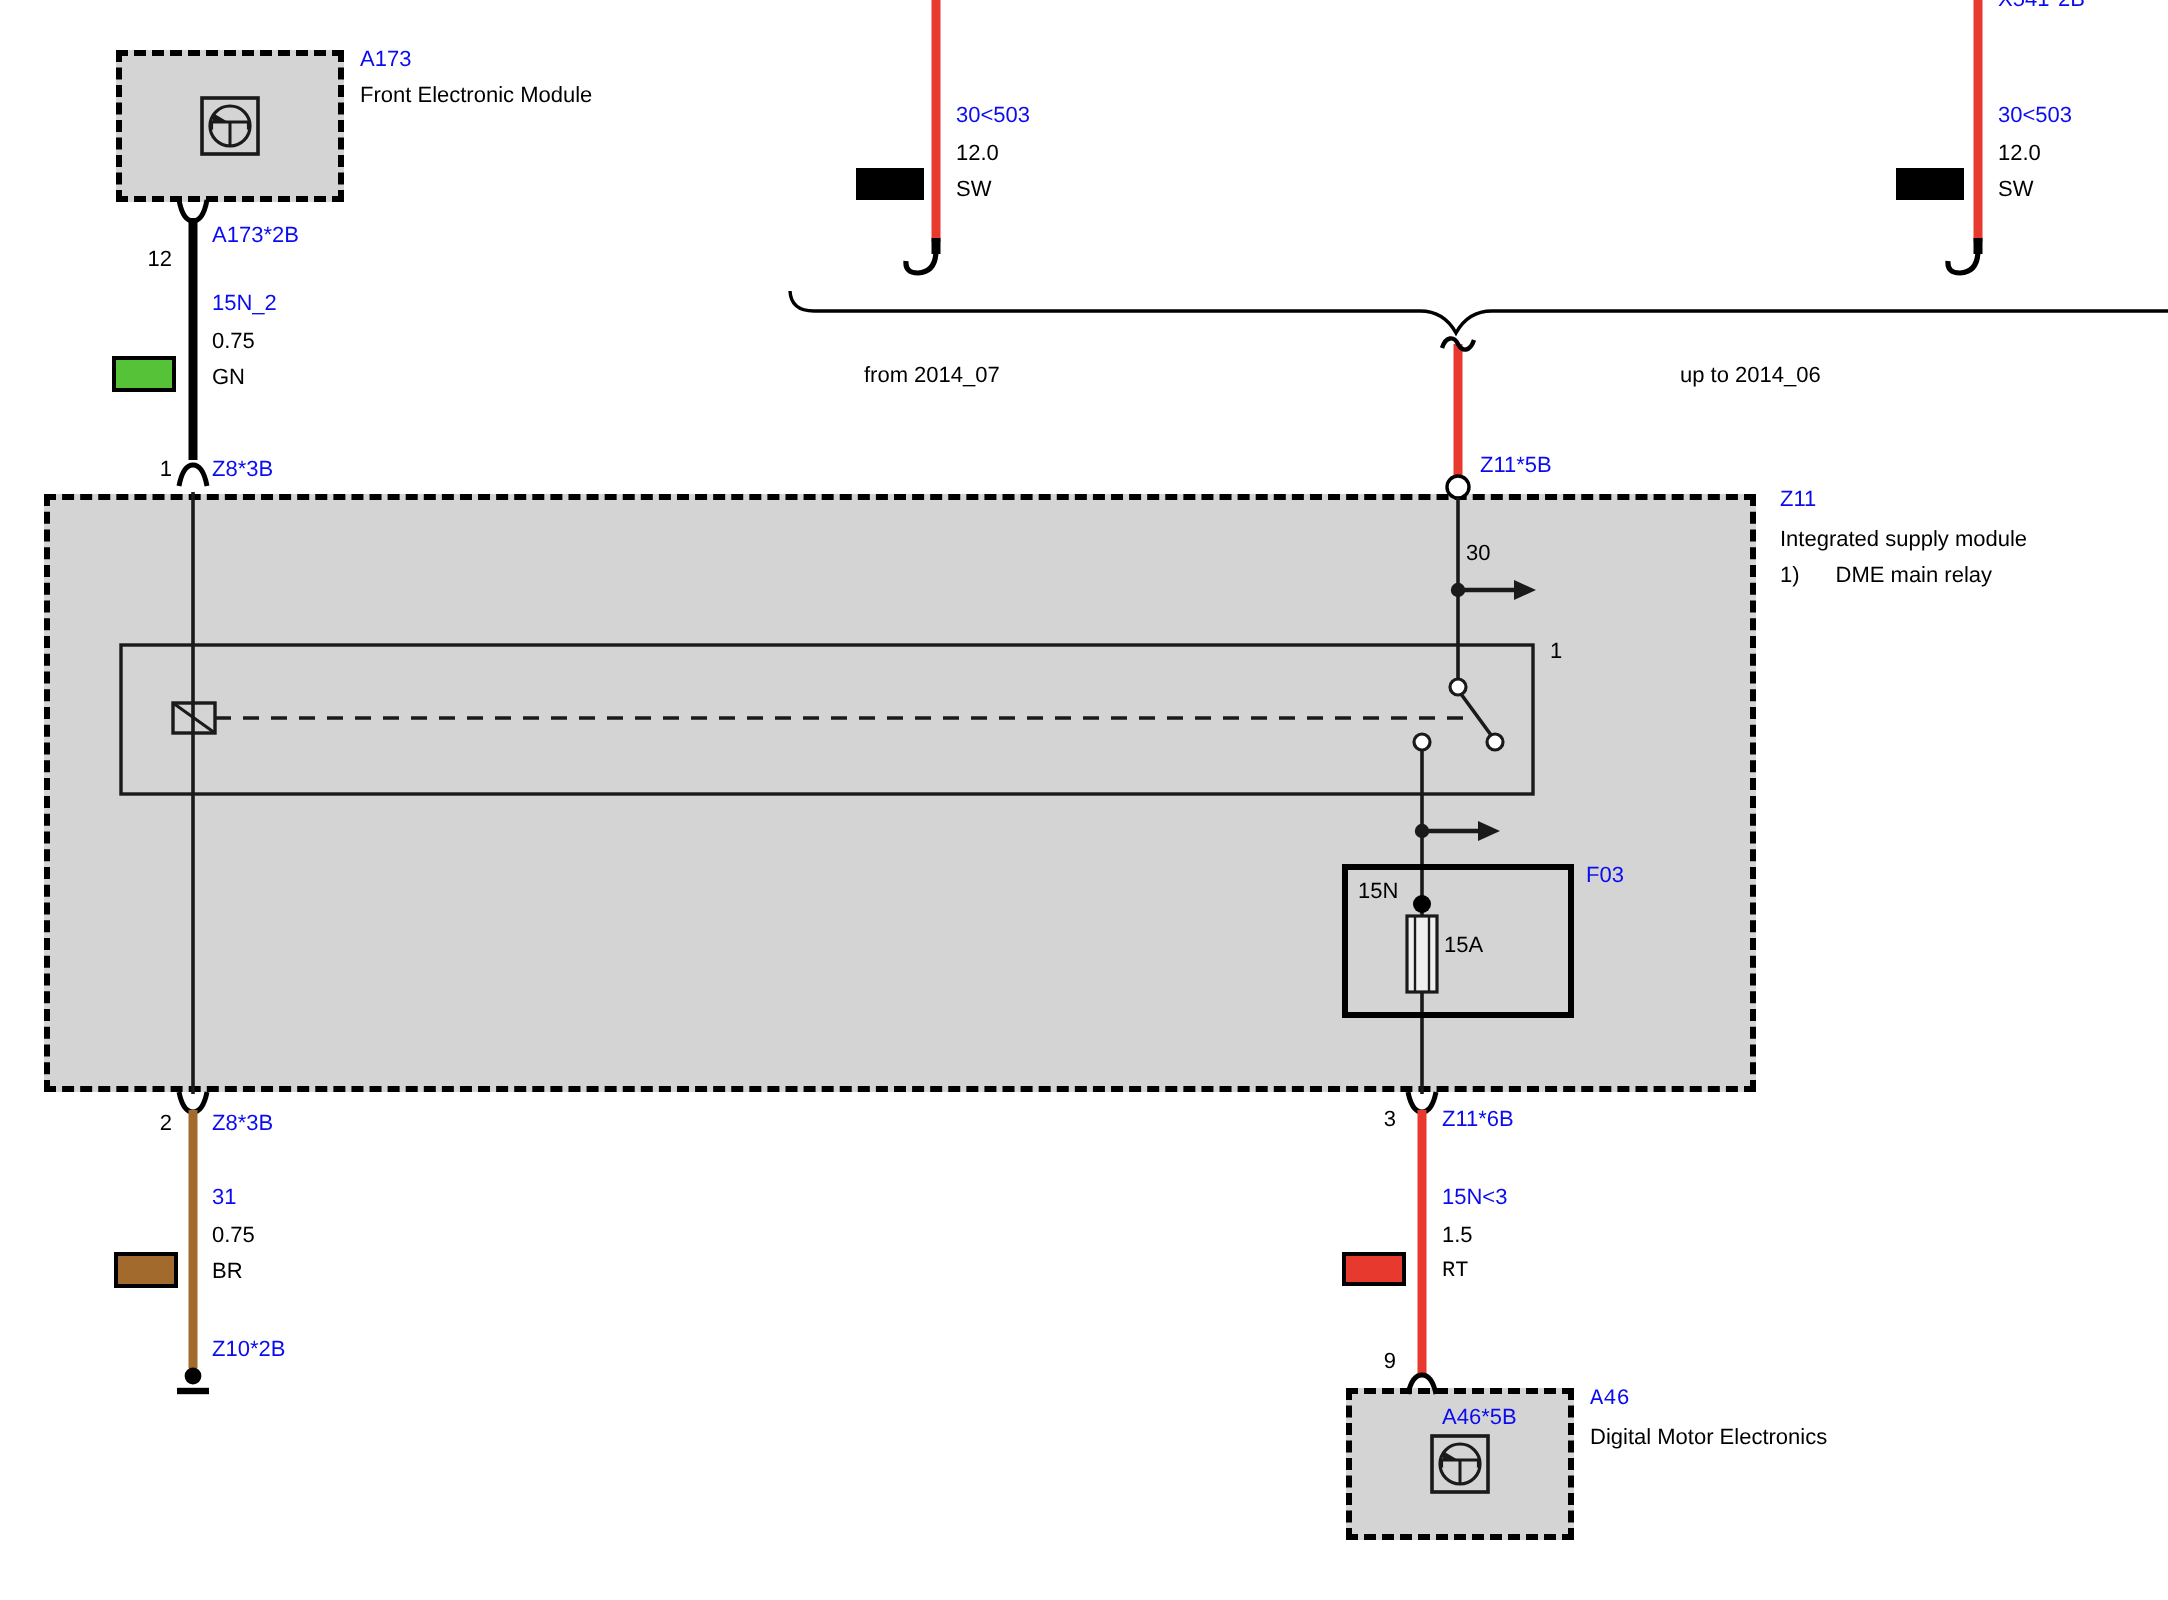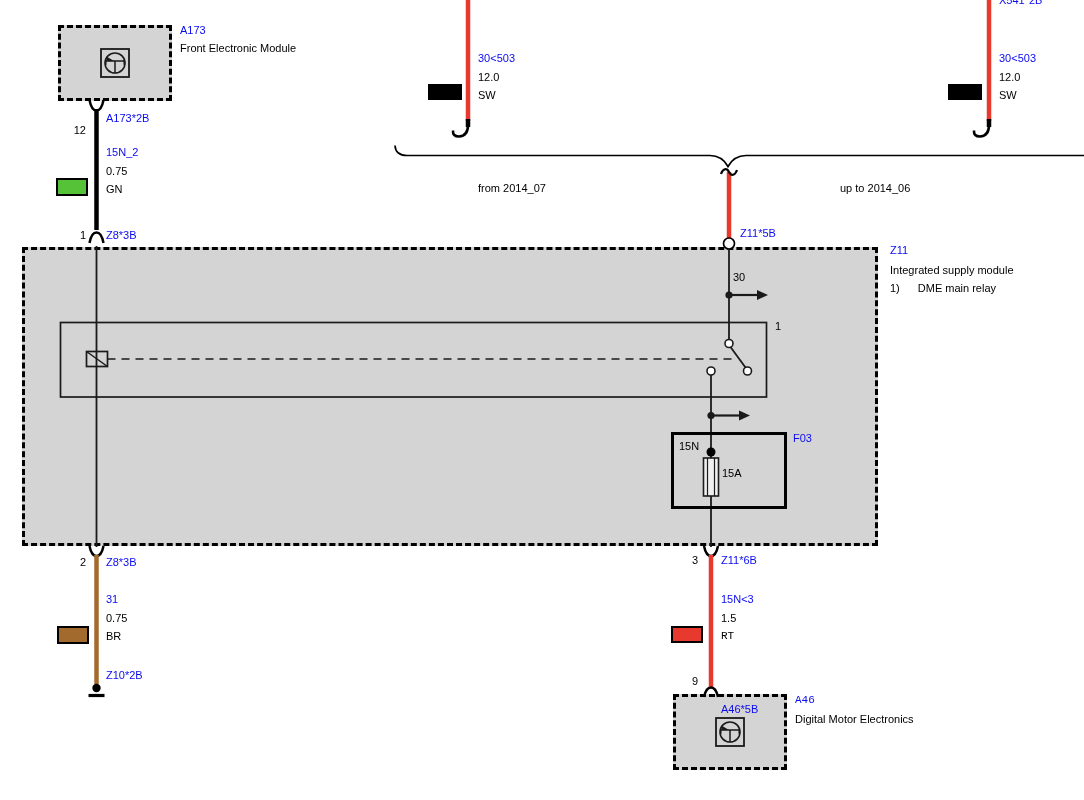--- a/index.html
+++ b/index.html
@@ -117,21 +117,21 @@
   <div class="t" style="left:478px;top:68px;">12.0</div>
   <div class="t" style="left:478px;top:86px;">SW</div>
   <div class="swatch" style="left:428px;top:84px;width:34px;height:16px;background:#000;"></div>
 
   <div class="t blue" style="left:999px;top:-9px;">X541*2B</div>
   <div class="t blue" style="left:999px;top:49px;">30&lt;503</div>
   <div class="t" style="left:999px;top:68px;">12.0</div>
   <div class="t" style="left:999px;top:86px;">SW</div>
   <div class="swatch" style="left:948px;top:84px;width:34px;height:16px;background:#000;"></div>
 
-  <div class="t" style="left:432px;top:179px;margin-left:46px;">from 2014_07</div>
+  <div class="t" style="left:432px;top:179px;">from 2014_07</div>
   <div class="t" style="left:840px;top:179px;">up to 2014_06</div>
 
   <div class="t blue" style="left:740px;top:224px;">Z11*5B</div>
   <div class="t blue" style="left:890px;top:241px;">Z11</div>
   <div class="t" style="left:890px;top:261px;">Integrated supply module</div>
   <div class="t" style="left:890px;top:279px;"><span>1)</span><span class="sp"></span><span>DME main relay</span></div>
 
   <div class="t" style="left:733px;top:268px;">30</div>
   <div class="t" style="left:775px;top:317px;">1</div>
 

